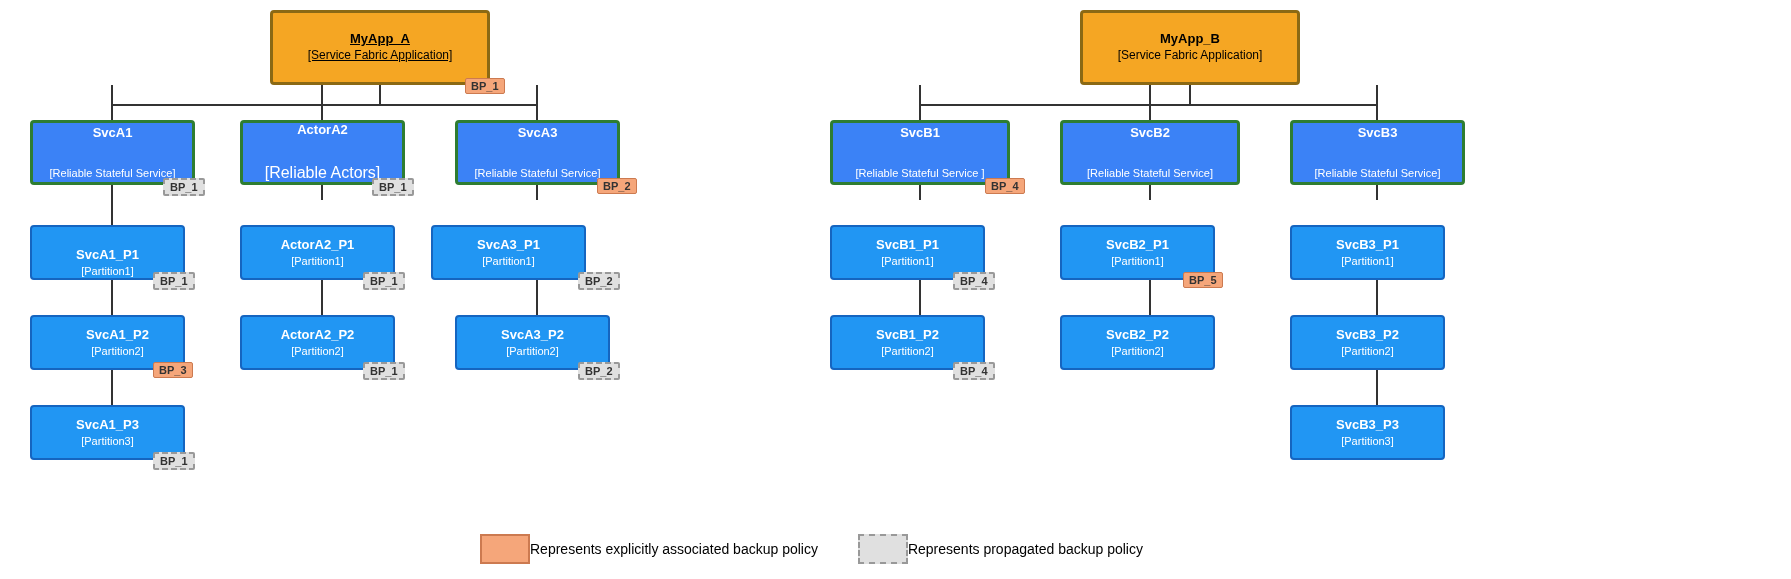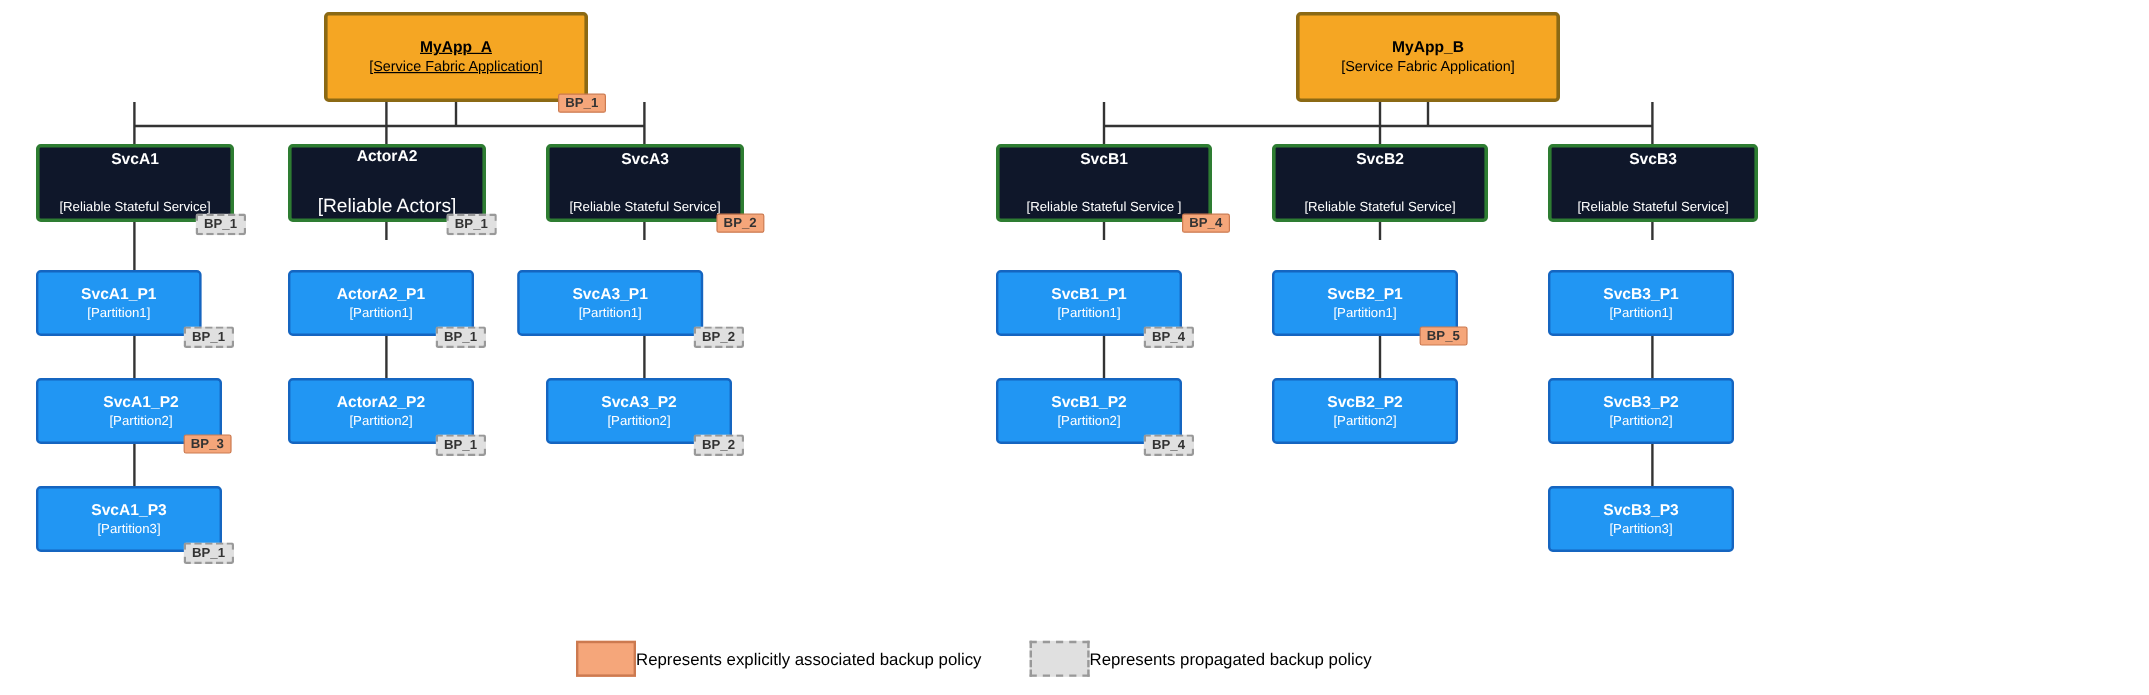--- a/index.html
+++ b/index.html
@@ -33,21 +33,21 @@
       line-height: 1.3;
     }
 
     .node-app {
       background: #F5A623;
       border-color: #8B6914;
       border-width: 3px;
     }
 
     .node-service {
-      background: #0f172a;
+      background: #3b82f6;
       border-color: #2E7D32;
       border-width: 3px;
       color: white;
       gap: 24px;
     }
 
     .node-partition {
       background: #2196F3;
       border-color: #1565C0;
       border-width: 2px;
@@ -213,21 +213,21 @@
   <div class="node node-service" style="left:1060px; top:120px; width:180px; height:65px;">
     <span>SvcB2</span>
     <span style="font-weight:normal; font-size:11px;">[Reliable Stateful Service]</span>
   </div>
 
   <div class="node node-service" style="left:1290px; top:120px; width:175px; height:65px;">
     <span>SvcB3</span>
     <span style="font-weight:normal; font-size:11px;">[Reliable Stateful Service]</span>
   </div>
 
-  <div class="node node-partition" style="left:30px; top:225px; width:138px; height:55px;">
+  <div class="node node-partition" style="left:30px; top:225px; width:155px; height:55px;justify-content:flex-end;">
     <span>SvcA1_P1</span>
     <span style="font-weight:normal; font-size:11px;">[Partition1]</span>
   </div>
   <div class="badge badge-gray" style="left:153px; top:272px;">BP_1</div>
 
   <div class="node node-partition" style="left:30px; top:315px; width:155px; height:55px;padding-left:20px;">
     <span>SvcA1_P2</span>
     <span style="font-weight:normal; font-size:11px;">[Partition2]</span>
   </div>
   <div class="badge badge-orange" style="left:153px; top:362px;">BP_3</div>

